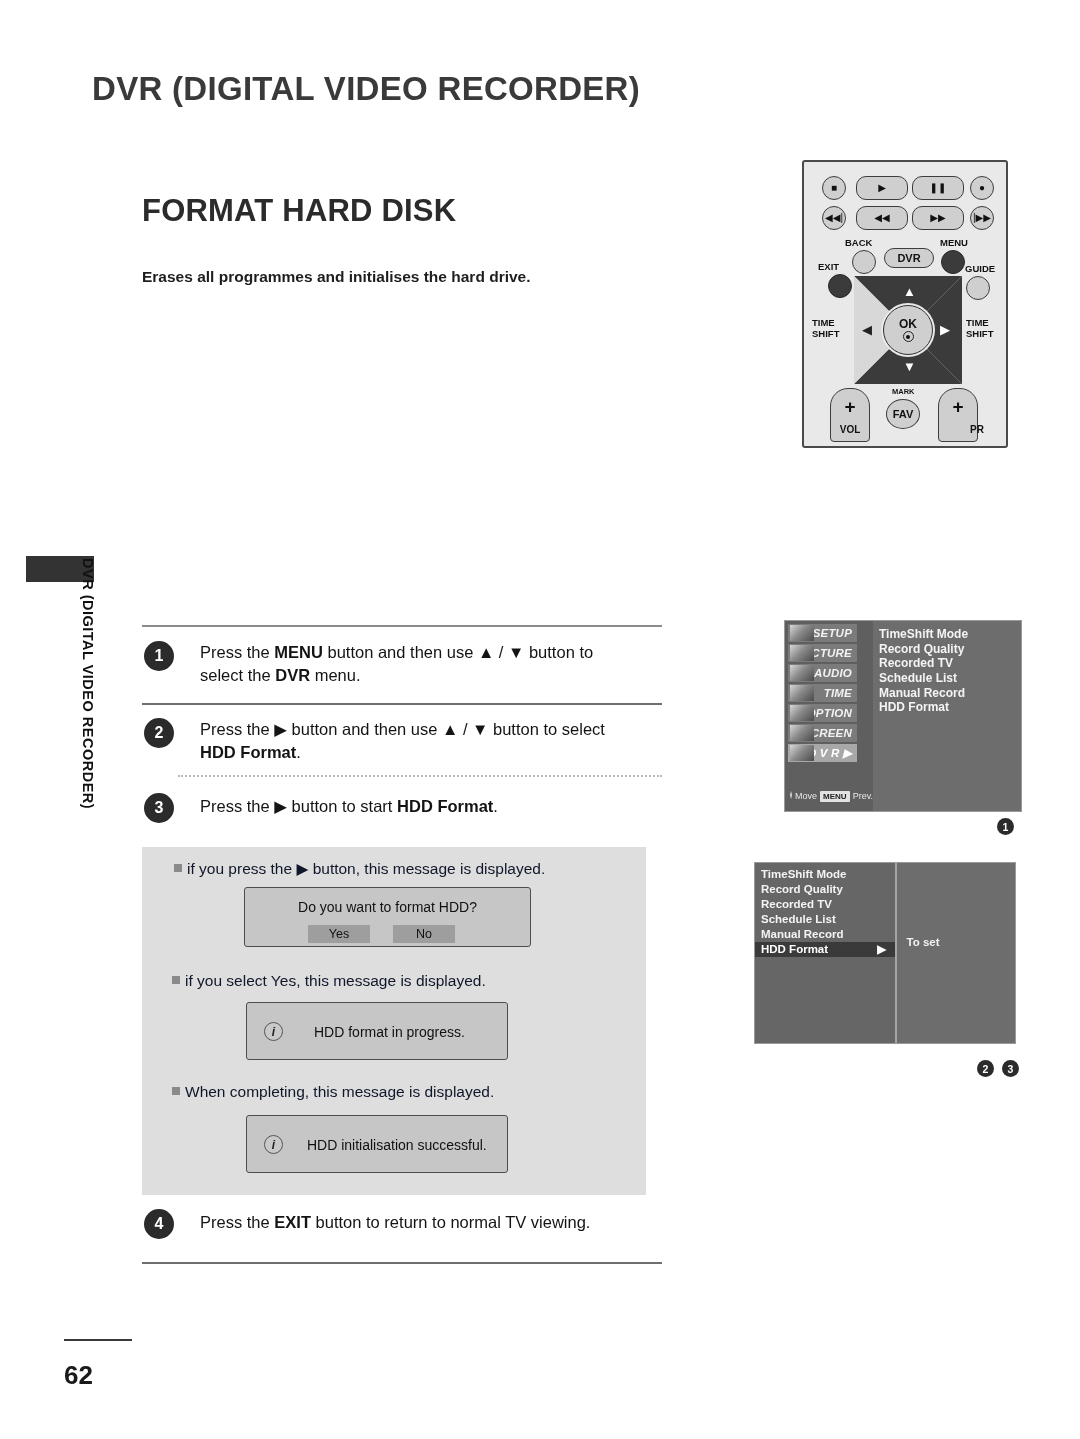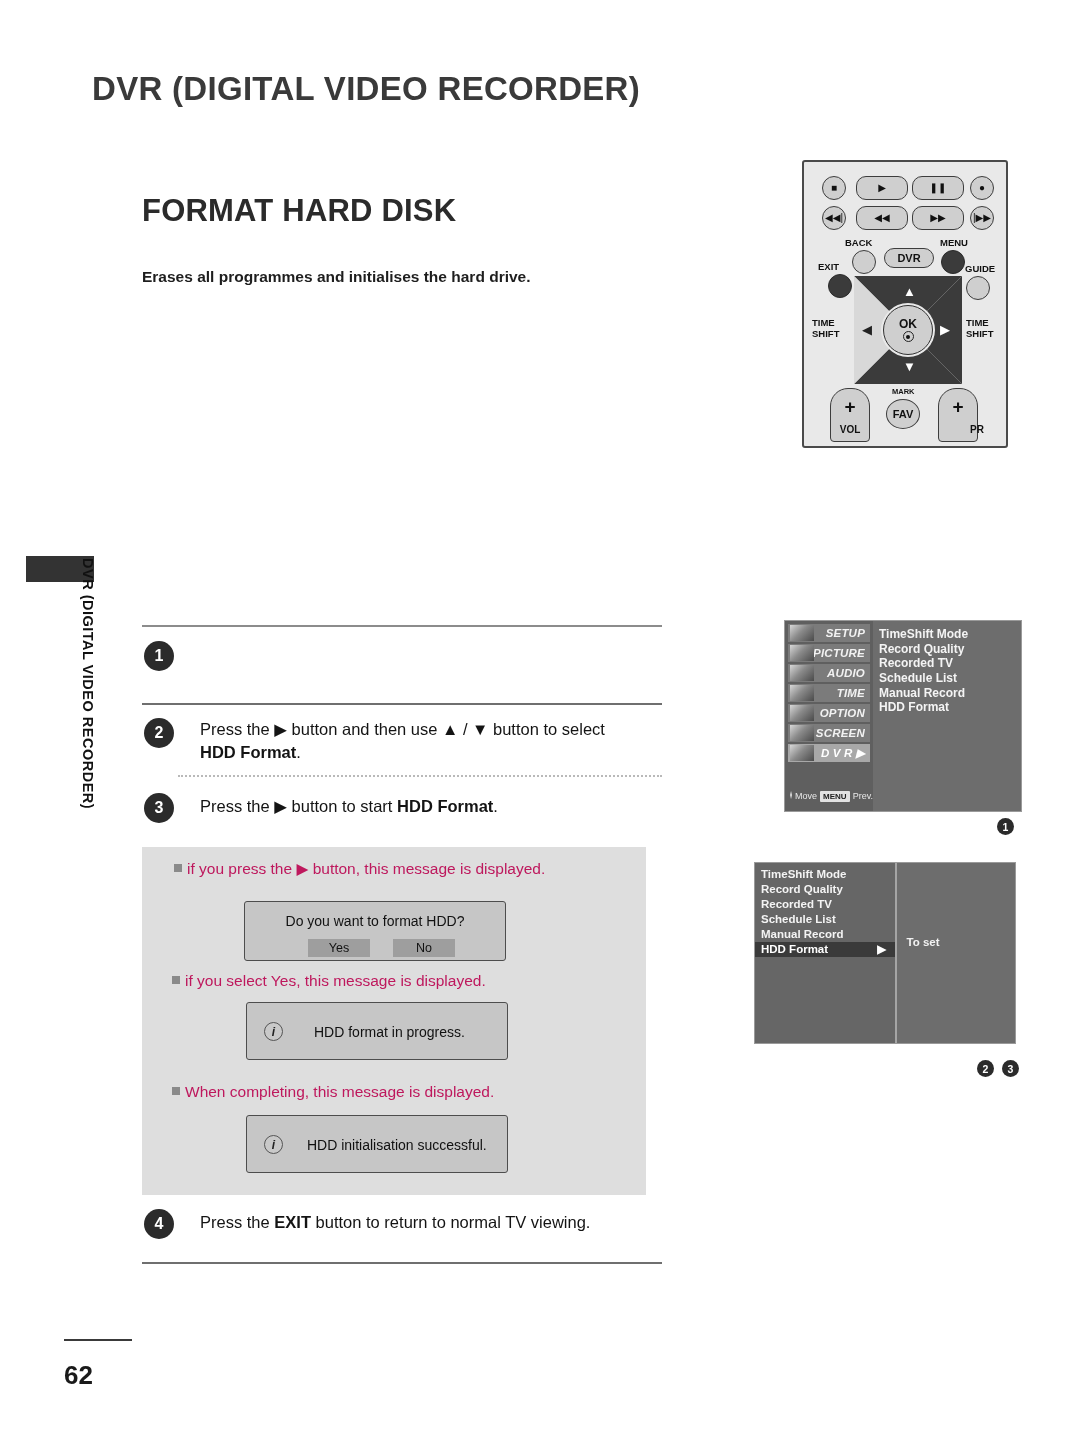--- a/index.html
+++ b/index.html
@@ -124,21 +124,21 @@
     position: absolute; font-size: 16.5px; line-height: 1.42; color: #141414;
   }
   .step-text b { font-weight: bold; }
 
   
   .grey-panel {
     position: absolute; left: 116px; top: 847px;
     width: 504px; height: 348px; background: #dedede;
   }
   .note {
-    position: absolute; font-size: 15.5px; color: #be185d; white-space: nowrap;
+    position: absolute; font-size: 15.5px; color: #0f172a; white-space: nowrap;
   }
   .note .sq {
     display: inline-block; width: 8px; height: 8px;
     background: #8a8a8a; margin-right: 5px; vertical-align: 2px;
   }
   .msgbox {
     position: absolute; background: #c6c6c6;
     border: 1.6px solid #4d4d4d; border-radius: 3px;
   }
   .msg-title {
@@ -160,21 +160,21 @@
 
   
   .osd1 {
     position: absolute; left: 758px; top: 620px;
     width: 238px; height: 192px;
     background: #6d6d6d; border: 1.5px solid #9a9a9a;
     display: flex;
   }
   .osd1-left {
     width: 88px; background: #5f5f5f; position: relative;
-    display: flex; flex-direction: column; padding: 3px 0 0 0;
+    display: flex; flex-direction: column; padding: 3px 13px 0 0;
   }
   .osd1-right { flex: 1; background: #6d6d6d; padding: 6px 0 0 6px; }
   .cat {
     height: 18px; margin: 0 3px 2px 3px;
     background: #7b7b7b; display: flex; align-items: center;
     justify-content: flex-end; position: relative;
     padding-right: 5px;
     font-size: 11.5px; font-style: italic; font-weight: bold;
     color: #f2f2f2; letter-spacing: 0.2px;
   }
@@ -333,39 +333,43 @@
 
     </div>
   </div>
 
   <div class="rule-top"></div>
   <div class="rule-mid"></div>
   <div class="rule-dot"></div>
   <div class="rule-bot"></div>
 
   <div class="bullet-num" style="left:118px; top:641px;">1</div>
+  <div class="step-text" style="left:174px; top:641px; width:470px;">
+    <span>Press the </span><b>MENU</b><span> button and  then use ▲ / ▼ button to</span><br>
+    <span>select the </span><b>DVR</b><span> menu.</span>
+  </div>
 
   <div class="bullet-num" style="left:118px; top:718px;">2</div>
   <div class="step-text" style="left:174px; top:718px; width:470px;">
     <span>Press the ▶ button and then use ▲ / ▼ button to select</span><br>
     <b>HDD Format</b><span>.</span>
   </div>
 
   <div class="bullet-num" style="left:118px; top:793px;">3</div>
   <div class="step-text" style="left:174px; top:795px; width:470px;">
     <span>Press the ▶ button to start </span><b>HDD Format</b><span>.</span>
   </div>
 
   <div class="grey-panel">
 
     <div class="note" style="left:32px; top:13px;">
       <span class="sq"></span><span>if you press the ▶ button, this message is displayed.</span>
     </div>
 
-    <div class="msgbox" style="left:102px; top:54px; width:262px; height:60px;">
+    <div class="msgbox" style="left:102px; top:40px; width:287px; height:60px;">
       <div class="msg-title" style="top:11px;">Do you want to format HDD?</div>
       <div class="osd-btn" style="left:63px; top:37px;">Yes</div>
       <div class="osd-btn" style="left:148px; top:37px;">No</div>
     </div>
 
     <div class="note" style="left:30px; top:125px;">
       <span class="sq"></span><span>if you select Yes, this message is displayed.</span>
     </div>
 
     <div class="msgbox" style="left:104px; top:155px; width:262px; height:58px;">

